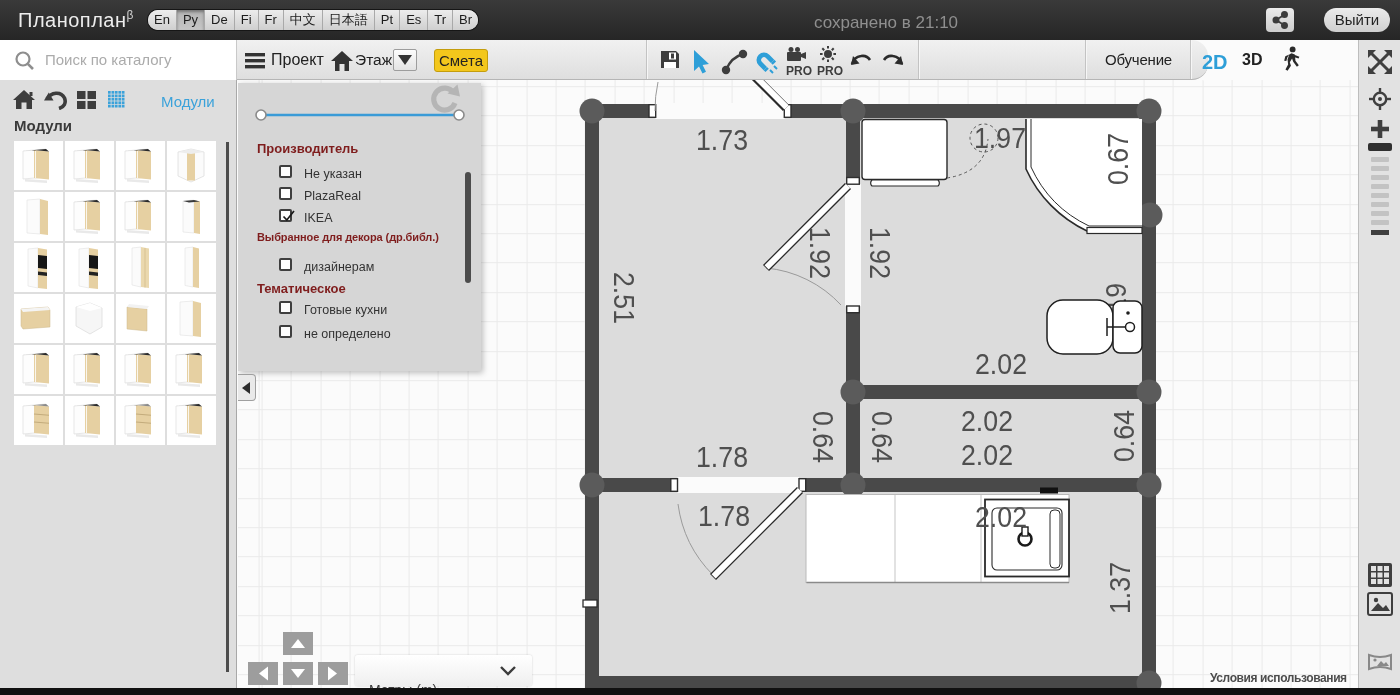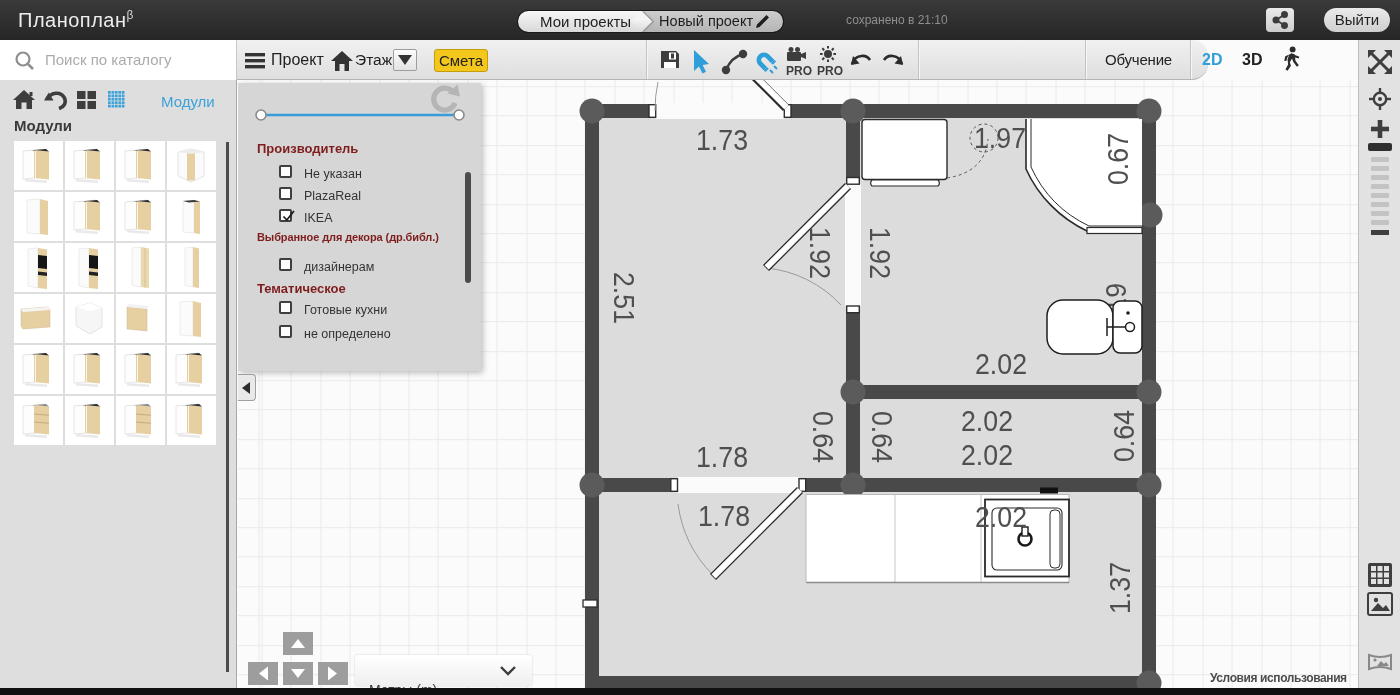--- a/index.html
+++ b/index.html
@@ -20,21 +20,21 @@
   #projpill { position:absolute; left:518px; top:11px; height:21px; border-radius:10.5px; overflow:hidden;
     display:flex; box-shadow:0 0 0 1px #191919; }
   #projpill .l { background:linear-gradient(#f7f7f7,#d8d8d8); color:#222; font-size:15px;
     line-height:21px; padding:0 10px 0 22px; position:relative; }
   #projpill .r { background:linear-gradient(#cdcdcd,#b4b4b4); color:#1d1d1d; font-size:14.5px;
     line-height:21px; padding:0 30px 0 18px; position:relative; }
   #projpill .l { z-index:2; }
   #projpill .arrow { position:absolute; right:-7.5px; top:3px; width:15px; height:15px;
     background:linear-gradient(135deg, #f4f4f4 40%, #d8d8d8); transform:rotate(45deg);
     box-shadow:1.5px -1.5px 1px rgba(120,120,120,.55); }
-  #saved { position:absolute; left:846px; top:13px; font-size:12px; color:#8f8f8f; }
+  #saved { position:absolute; left:814px; top:13px; font-size:17px; color:#8f8f8f; }
   #sharebtn { position:absolute; left:1266px; top:8px; width:28px; height:24px; border-radius:4px;
     background:linear-gradient(#ebebeb,#cdcdcd); }
   #exitbtn { position:absolute; left:1324px; top:8px; width:66px; height:24px; border-radius:12px;
     background:linear-gradient(#ebebeb,#cfcfcf); color:#222; font-size:15px; text-align:center; line-height:24px; }
 
   
   #toolbar { position:absolute; left:0; top:40px; width:1208px; height:40px;
     background:linear-gradient(#f1f1f1,#dedede); border-bottom:1px solid #b5b5b5;border-radius:16px; }
   #search { position:absolute; left:0; top:0; width:237px; height:40px; background:#fff;
     border-right:1px solid #c9c9c9; }
@@ -92,27 +92,32 @@
     border-left:1px solid #bdbdbd; }
   .zbar { position:absolute; left:12px; width:18px; height:5px; background:#c3c3c3; border-radius:1px; }
 
   #bottombar { position:absolute; left:0; top:688px; width:1400px; height:7px; background:#111; }
 </style>
 </head>
 <body>
 
 <div id="topbar">
   <div id="logo">Планоплан<sup>β</sup></div>
-  <div id="projpill">
-    <div class="l">Мои проекты<div class="arrow"></div></div>
-    <div class="r">Новый проект
-      <svg width="16" height="16" style="position:absolute;right:13px;top:3px" viewBox="0 0 16 16">
-        <path d="M2 14 L3 10.5 L11.5 2 L14 4.5 L5.5 13 Z M12.5 1 L15 3.5 L14 4.5 L11.5 2 Z" fill="#1e1e1e"></path>
-      </svg>
-    </div>
+  <div id="langs">
+    <span>En</span>
+      <span class="sel">Ру</span>
+      <span>De</span>
+      <span>Fi</span>
+      <span>Fr</span>
+      <span>中文</span>
+      <span>日本語</span>
+      <span>Pt</span>
+      <span>Es</span>
+      <span>Tr</span>
+      <span>Br</span>
   </div>
   <div id="saved">сохранено в 21:10</div>
   <div id="sharebtn">
     <svg width="28" height="24" viewBox="0 0 28 24">
       <g stroke="#3c3c3c" stroke-width="1.8" fill="#3c3c3c">
         <line x1="10" y1="12" x2="18" y2="7"></line>
           <line x1="10" y1="12" x2="18" y2="17"></line>
         <circle cx="10" cy="12" r="2.6"></circle>
           <circle cx="18.5" cy="6.5" r="2.6"></circle>
           <circle cx="18.5" cy="17.5" r="2.6"></circle>
@@ -196,21 +201,21 @@
     <path d="M197 10 l-2 9 8.5 -1.5 z" fill="#2b2b2b"></path>
 
     <path d="M246 18 q-2 -7 -9 -8 q-6 -1 -9 4" stroke="#2b2b2b" stroke-width="2.6" fill="none"></path>
     <path d="M245 10 l2 9 -8.5 -1.5 z" fill="#2b2b2b"></path>
   </svg>
 
   <div class="tdiv" style="left:918px"></div>
   <div class="tdiv" style="left:1085px"></div>
   <div class="tbtxt" style="left:1105px;font-size:15px;letter-spacing:-0.2px">Обучение</div>
   <div class="tdiv" style="left:1190px"></div>
-  <div class="tbtxt" style="left:1202px;font-size:16px; color:#2e9fd8; font-weight:bold">2D</div>
+  <div class="tbtxt" style="left:1202px;font-size:20px; color:#2e9fd8; font-weight:bold">2D</div>
   <div class="tbtxt" style="left:1242px;font-size:16px; font-weight:bold">3D</div>
   <svg width="23" height="27" viewBox="0 0 20 24" style="position:absolute;left:1280px;top:6px">
     <circle cx="11" cy="3" r="2.6" fill="#2b2b2b"></circle>
     <path d="M10 6.5 L13 7.5 L13.5 13 L16.5 17 L14.8 18.4 L11.5 14 L10.5 11 L8.5 14.5 L9.5 17.5 L6.5 22 L4.6 20.8 L7 16.5 L6.5 12 L8 7.5 Z" fill="#2b2b2b"></path>
     <path d="M13 8 L17 9.5 L16.3 11.2 L12.8 10 Z" fill="#2b2b2b"></path>
     <path d="M8 7.5 L4.5 9 L3.5 13 L5.4 13.4 L6.3 10.3 Z" fill="#2b2b2b"></path>
   </svg>
 </div>
 
 <div id="leftpanel">

